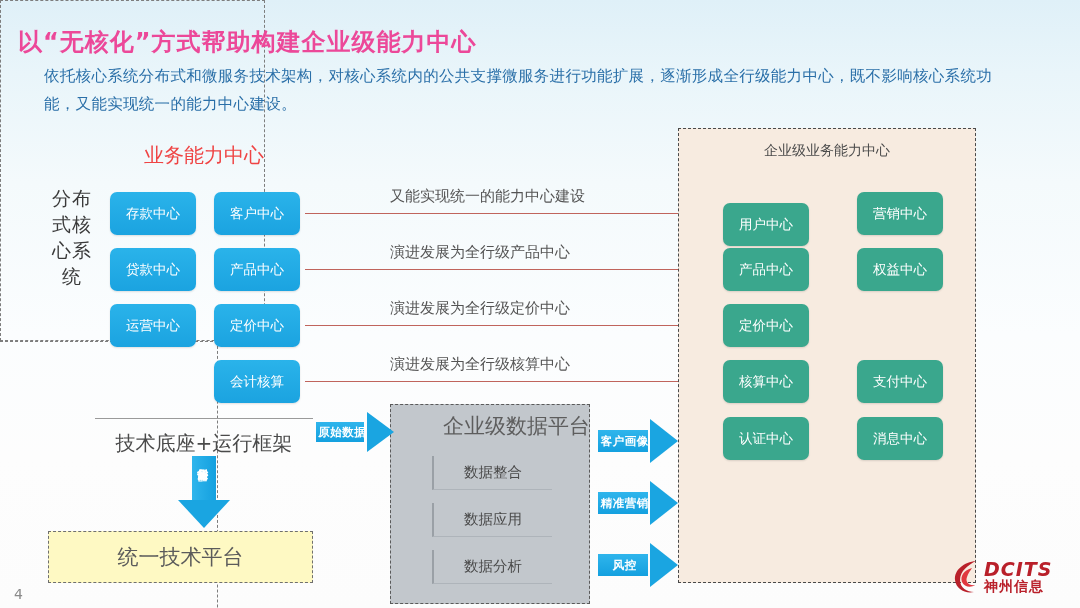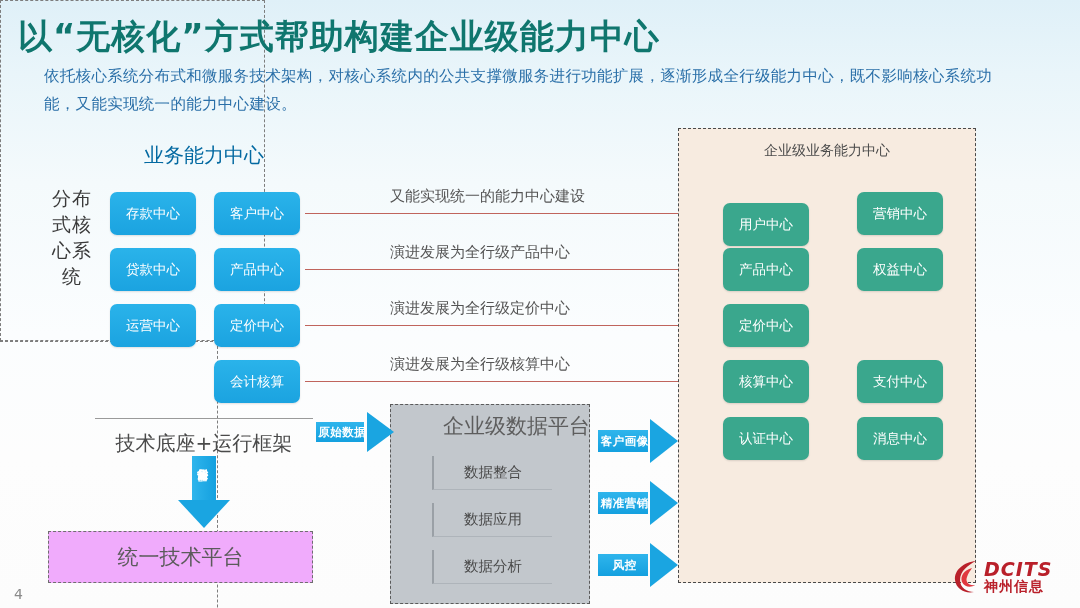--- a/index.html
+++ b/index.html
@@ -7,43 +7,43 @@
   html,body { width:1080px; height:608px; overflow:hidden; }
   body {
     font-family: "DejaVu Sans", "Liberation Sans", sans-serif;
     background: linear-gradient(180deg,#dff0f8 0%, #e9f5fa 12%, #f4fafc 30%, #fbfdfe 55%, #fdfdfd 75%, #fcfcfc 100%);
     position:relative;
   }
   #stage { position:absolute; left:0; top:0; width:1080px; height:608px; }
 
   
   .title {
-    position:absolute; left:18px; top:14px;
-    font-size:34px; font-weight:bold; color:#0f766e;
+    position:absolute; left:18px; top:26px;
+    font-size:24px; font-weight:bold; color:#ec4899;
     letter-spacing:1px; white-space:nowrap;
   }
   .subtitle {
     position:absolute; left:44px; top:62px; width:960px;
     font-size:15.5px; line-height:28px; color:#2a6fa8;
     letter-spacing:0.3px;
   }
 
   
   #core-frame { left:48px; top:128px; width:265px; height:341px; border:1.4px dashed #7d7d7d; }
   
   #biz-frame  { left:95px; top:128px; width:218px; height:341px; border:1.4px dashed #7d7d7d; border-left:none;}
   
   #core-label {
     position:absolute; left:52px; top:185px; width:40px;
     font-size:19px; color:#3a3a3a; line-height:26px;
     text-align:center; letter-spacing:1px;
   }
   #biz-title {
     position:absolute; left:95px; top:142px; width:218px;
-    text-align:center; font-size:20px; color:#0369a1;
+    text-align:center; font-size:20px; color:#ef4444;
   }
 
   
   .bbox {
     position:absolute; width:86px; height:43px; border-radius:7px;
     background:linear-gradient(180deg,#2ab3ea 0%,#1ba3e0 100%);
     color:#ffffff; font-size:13.5px;
     display:flex; align-items:center; justify-content:center;
     box-shadow:0 1px 2px rgba(0,0,0,.12);
   }
@@ -52,21 +52,21 @@
   #tech-base {
     position:absolute; left:95px; top:418px; width:218px; height:50px;
     border-top:1.2px solid #9a9a9a;
     display:flex; align-items:center; justify-content:center;
     font-size:20px; color:#4a4a4a; white-space:nowrap;
   }
 
   
   #unified {
     position:absolute; left:48px; top:531px; width:265px; height:52px;
-    background:#f0abfc; border:1.4px dashed #6f6f6f;
+    background:#fef9c3; border:1.4px dashed #6f6f6f;
     display:flex; align-items:center; justify-content:center;
     font-size:21px; color:#5b5b5b;
   }
 
   
   #ent-frame {
     position:absolute; left:678px; top:128px; width:298px; height:455px;
     background:#f7ebe0; border:1.4px dashed #4a4a4a;
   }
   #ent-title {

